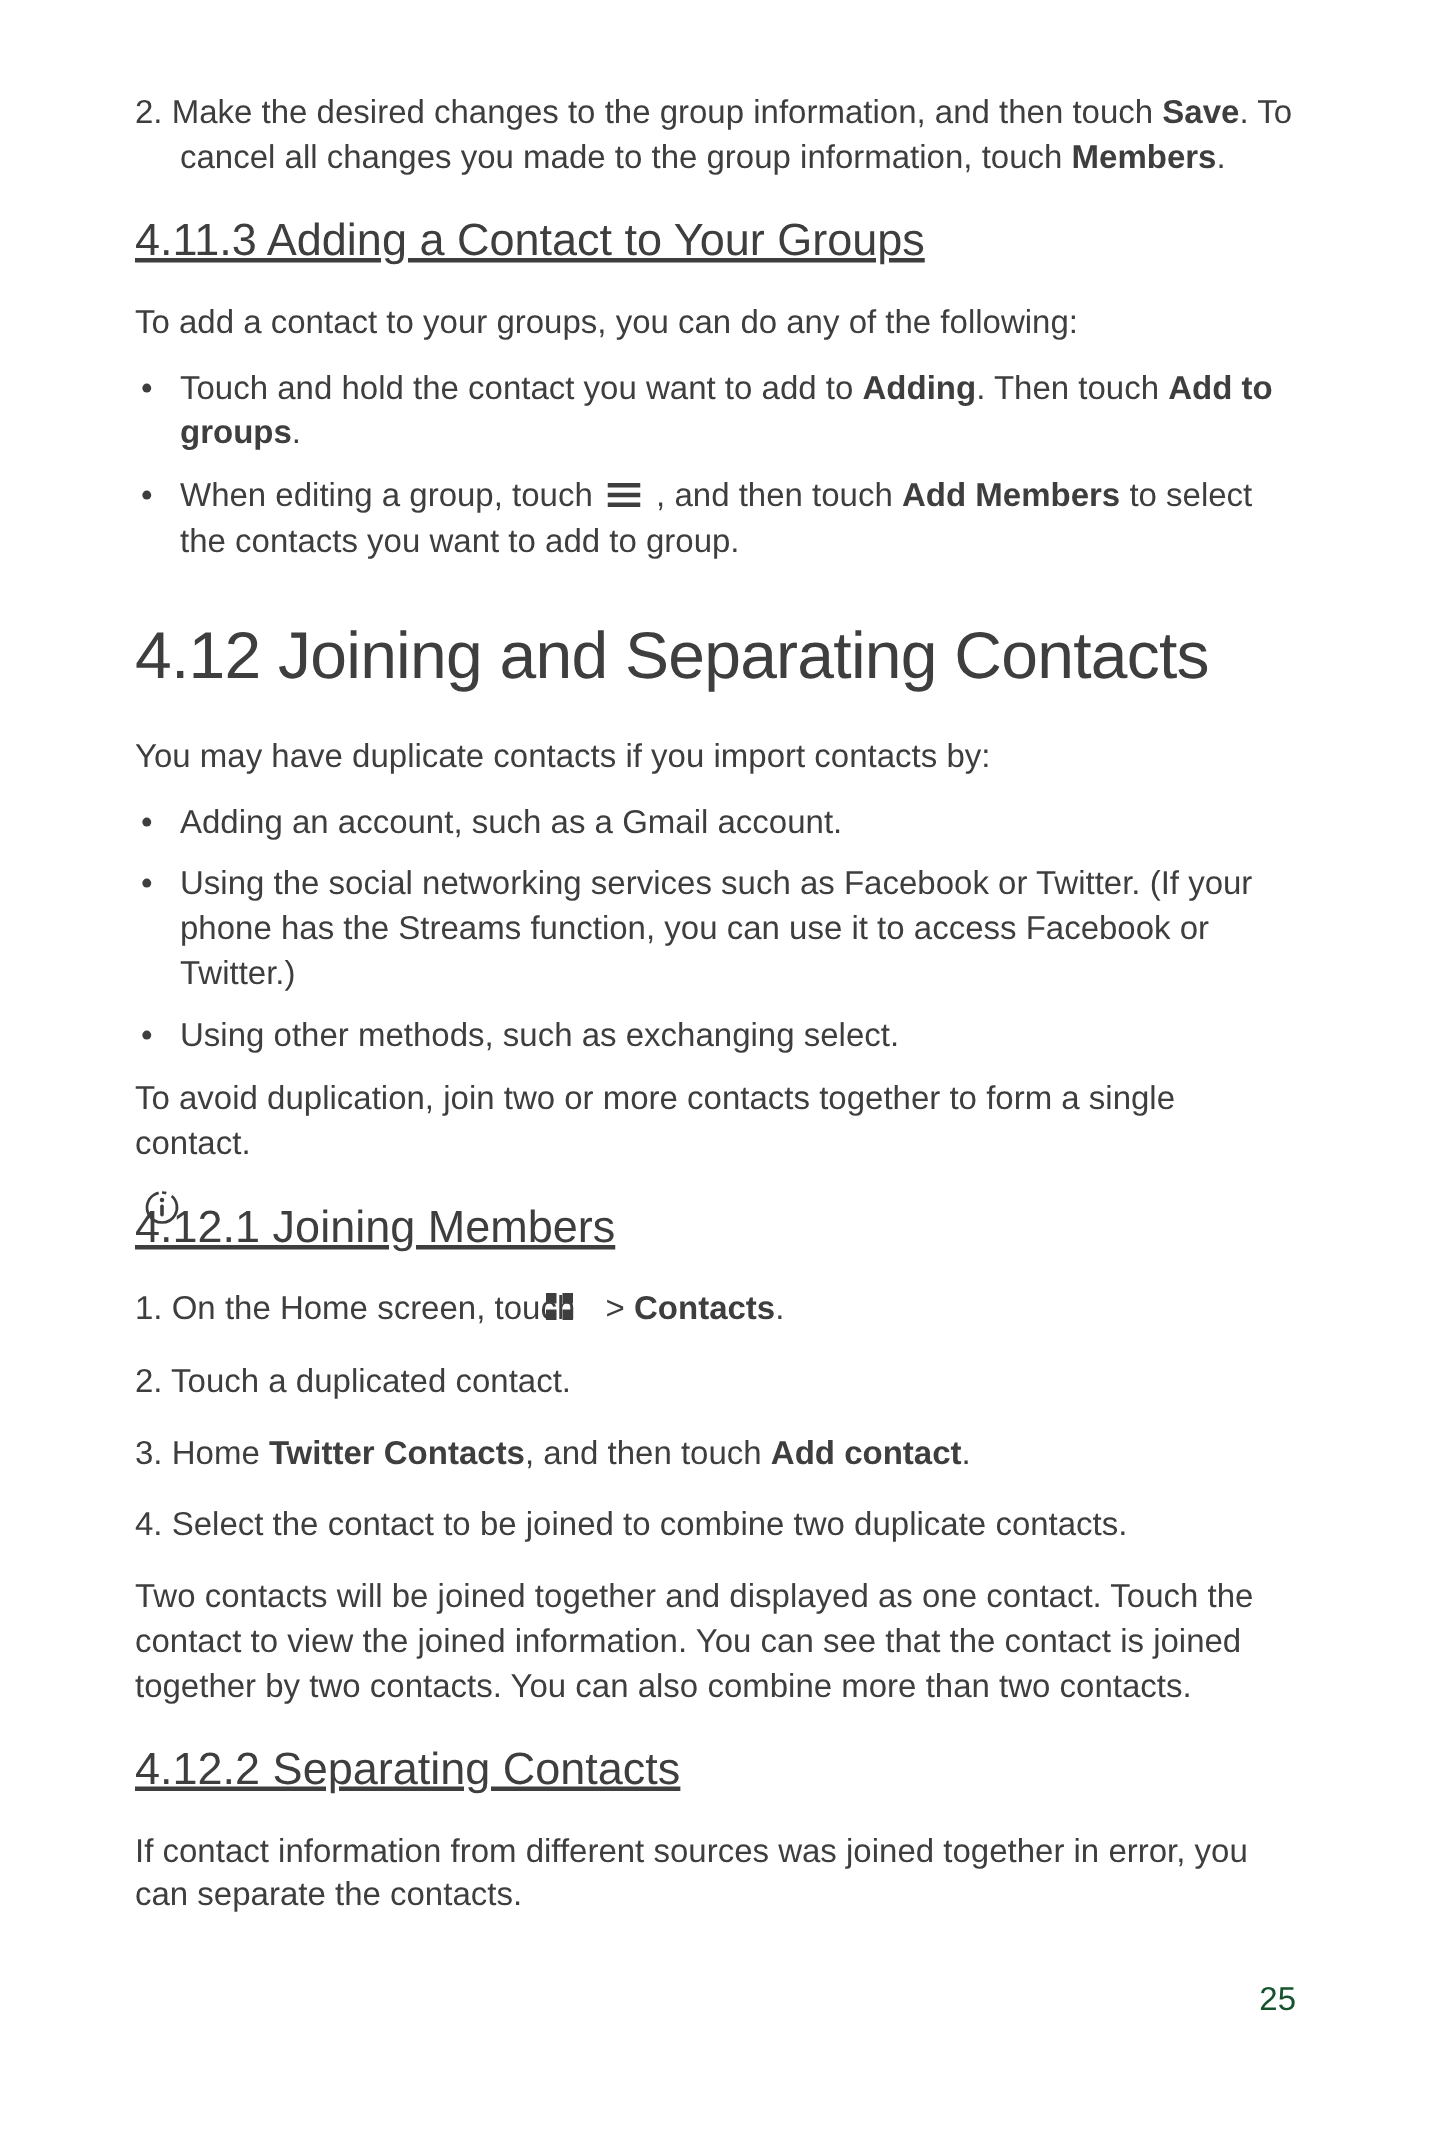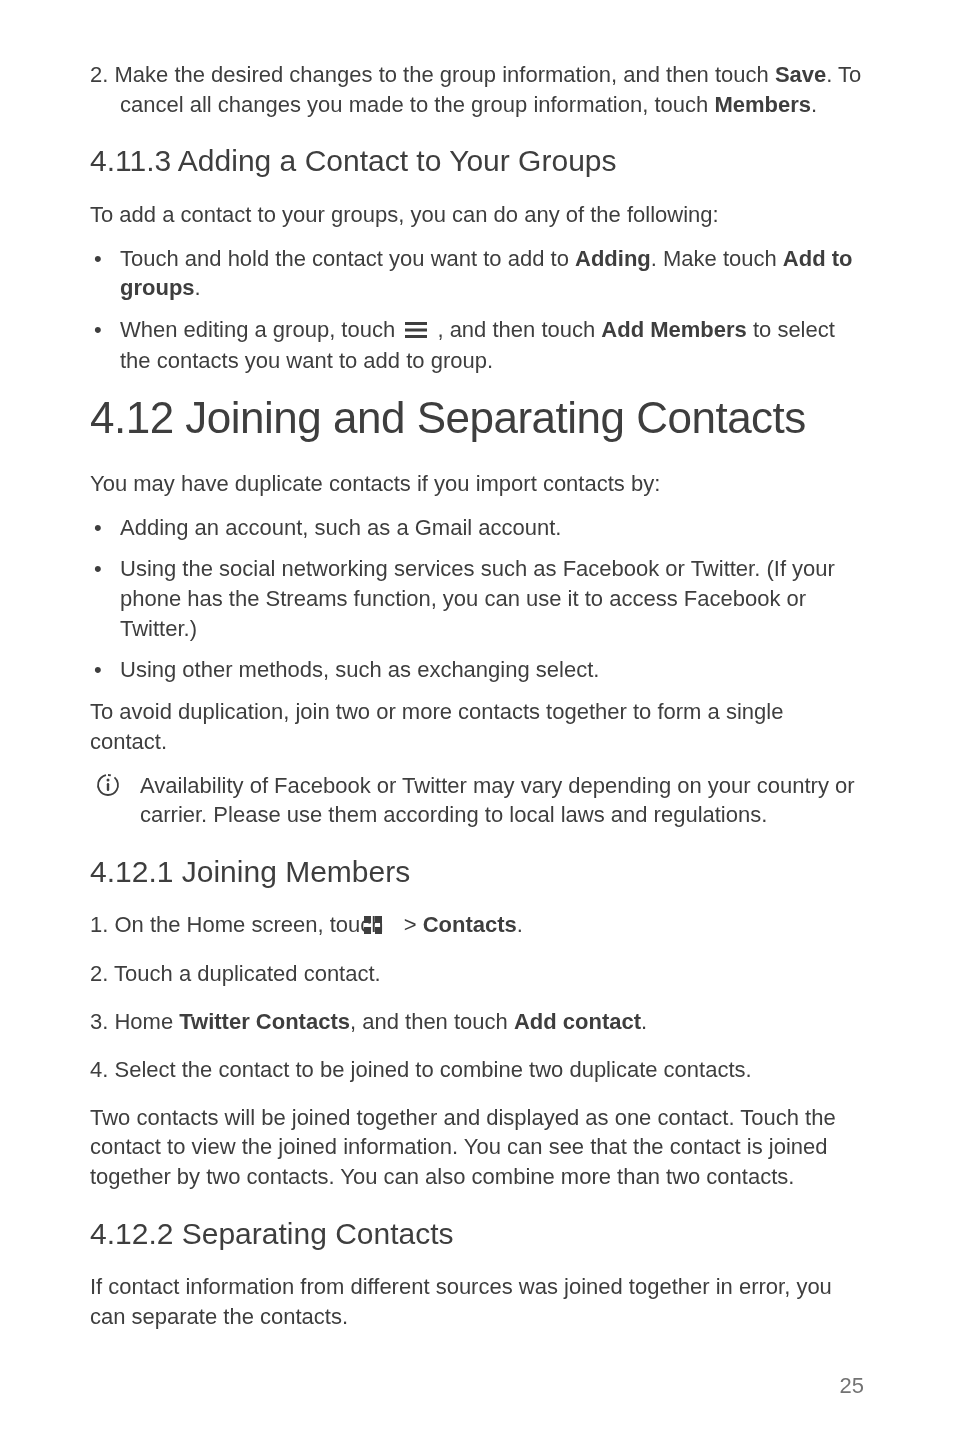--- a/index.html
+++ b/index.html
@@ -20,41 +20,42 @@
       margin-bottom: 18px;
       padding-left: 30px;
       text-indent: -30px;
     }
     .h2 {
       font-size: 30px;
       font-weight: normal;
       margin-top: 22px;
       margin-bottom: 18px;
       color: #3e3e3e;
+      text-decoration: underline;
     }
     .body-text {
       font-size: 22px;
       margin-bottom: 14px;
     }
     .ul-item {
       font-size: 22px;
       margin-bottom: 12px;
       padding-left: 30px;
       position: relative;
     }
     .ul-item::before {
       content: "•";
       position: absolute;
       left: 4px;
       top: 0;
     }
     .h1 {
       font-size: 44px;
       font-weight: normal;
-      margin-top: 12px;
+      margin-top: 32px;
       margin-bottom: 22px;
       color: #3e3e3e;
       letter-spacing: -0.5px;
     }
     .note-block {
       font-size: 22px;
       padding-left: 50px;
       position: relative;
       margin-top: 10px;
       margin-bottom: 20px;
@@ -74,36 +75,36 @@
       vertical-align: middle;
       margin: 0 4px;
     }
     .bold {
       font-weight: bold;
     }
     .page-num {
       text-align: right;
       font-size: 22px;
       margin-top: 40px;
-      color: #737373;
+      color: #14532d;
     }
   </style>
 </head>
 <body>
 
 <div class="ol-item">
   <span>2. </span><span>Make the desired changes to the group information, and then touch </span><span class="bold">Save</span><span>. To cancel all changes you made to the group information, touch </span><span class="bold">Members</span><span>.</span>
 </div>
 
 <div class="h2">4.11.3  Adding a Contact to Your Groups</div>
 
 <div class="body-text">To add a contact to your groups, you can do any of the following:</div>
 
 <div class="ul-item">
-  <span>Touch and hold the contact you want to add to </span><span class="bold">Adding</span><span>. Make touch </span><span class="bold">Add to groups</span><span>.</span>
+  <span>Touch and hold the contact you want to add to </span><span class="bold">Adding</span><span>. Then touch </span><span class="bold">Add to groups</span><span>.</span>
 </div>
 
 <div class="ul-item">
   <span>When editing a group, touch </span><span class="menu-icon"><svg width="22" height="16" viewBox="0 0 22 16">
         <rect x="0" y="0" width="22" height="3" fill="#3e3e3e"></rect>
         <rect x="0" y="6.5" width="22" height="3" fill="#3e3e3e"></rect>
         <rect x="0" y="13" width="22" height="3" fill="#3e3e3e"></rect>
       </svg></span><span> , and then touch </span><span class="bold">Add Members</span><span> to select the contacts you want to add to group.</span>
 </div>
 
@@ -118,21 +119,20 @@
 <div class="body-text">To avoid duplication, join two or more contacts together to form a single contact.</div>
 
 <div class="note-block">
   <span class="note-icon">
     <svg width="24" height="24" viewBox="0 0 24 24">
       <path d="M 12 2 A 10 10 0 1 1 11.99 2" fill="none" stroke="#3e3e3e" stroke-width="1.8" stroke-dasharray="3 4 50 0"></path>
       <circle cx="12" cy="7" r="1.5" fill="#3e3e3e"></circle>
       <rect x="10.8" y="10" width="2.4" height="8" rx="1.2" fill="#3e3e3e"></rect>
     </svg>
   </span>
-  <span>Availability of Facebook or Twitter may vary depending on your country or carrier. Please use them according to local laws and regulations.</span>
 </div>
 
 <div class="h2">4.12.1  Joining Members</div>
 
 <div class="ol-item">
   <span>1. </span><span>On the Home screen, touch </span><span class="grid-icon"><svg width="18" height="18" viewBox="0 0 18 18">
         <rect x="0" y="0" width="7" height="7" fill="#3e3e3e"></rect>
         <rect x="11" y="0" width="7" height="7" fill="#3e3e3e"></rect>
         <rect x="0" y="11" width="7" height="7" fill="#3e3e3e"></rect>
         <rect x="11" y="11" width="7" height="7" fill="#3e3e3e"></rect>

